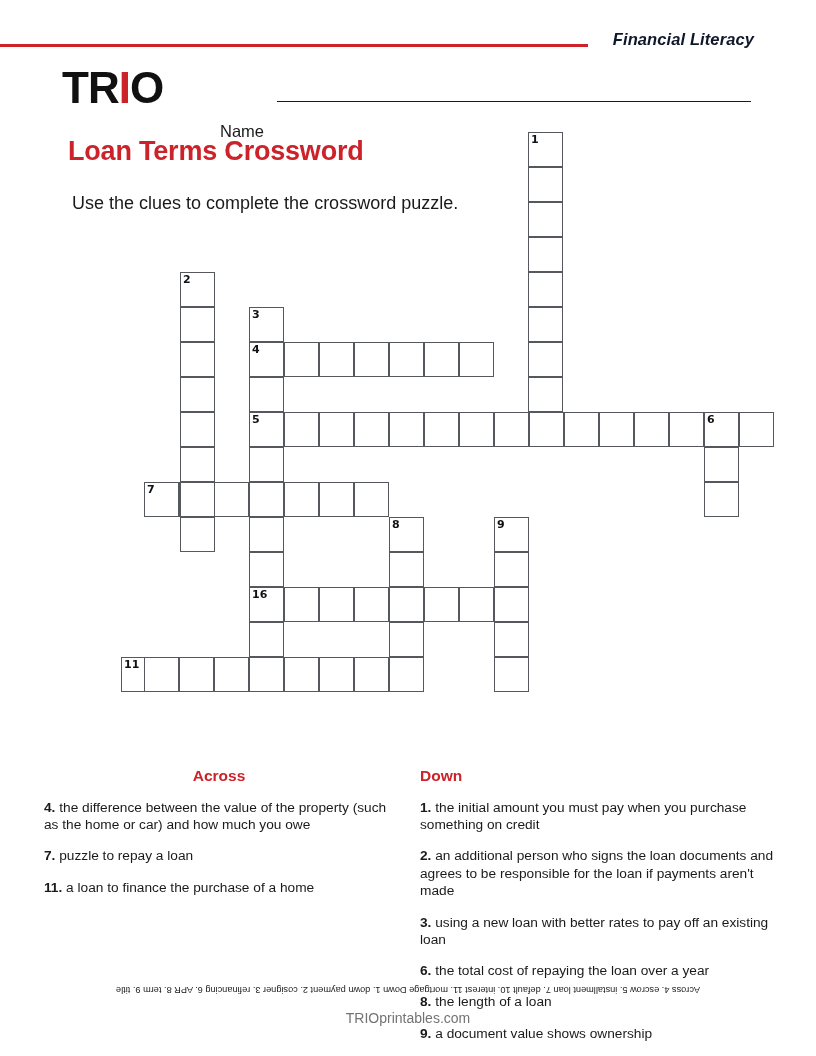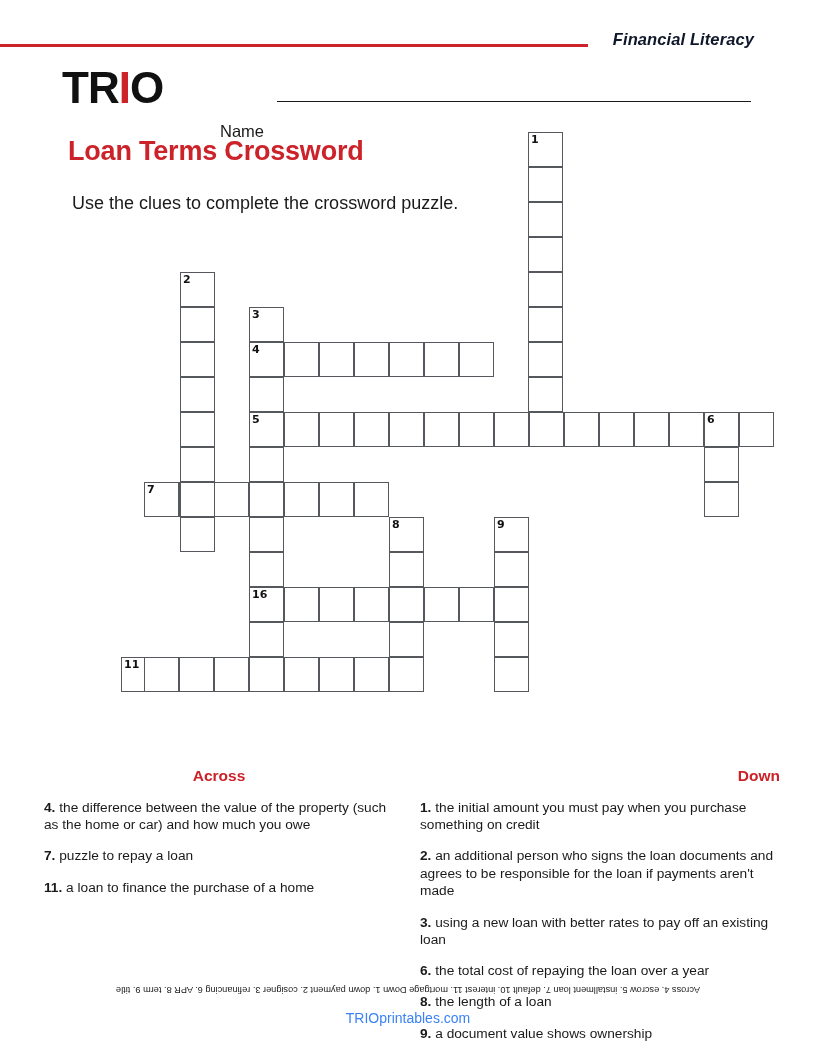--- a/index.html
+++ b/index.html
@@ -131,21 +131,21 @@
   .clue-col.down   { left: 420px; width: 360px; }
 
   .clue-heading {
     font-size: 15.5px;
     font-weight: bold;
     color: #cc2229;
     text-align: center;
     margin: 0 0 11px 0;
   }
   .clue-col.across .clue-heading { text-align: center; }
-  .clue-col.down .clue-heading { text-align: right; }
+  .clue-col.down .clue-heading { text-align: left; }
 
   .clue {
     font-size: 13.7px;
     line-height: 17.5px;
     margin-bottom: 10px;
     color: #1a1a1a;
   }
   .clue b {
     font-weight: bold;
   }
@@ -163,21 +163,21 @@
     white-space: nowrap;
   }
 
   .footer {
     position: absolute;
     left: 0;
     top: 1010px;
     width: 816px;
     text-align: center;
     font-size: 14px;
-    color: #3b82f6;
+    color: #737373;
   }
 </style>
 </head>
 <body>
 
 <div class="header-rule-wrap">
   <div class="header-rule"></div>
   <div class="header-tagline">Financial Literacy</div>
 </div>
 

